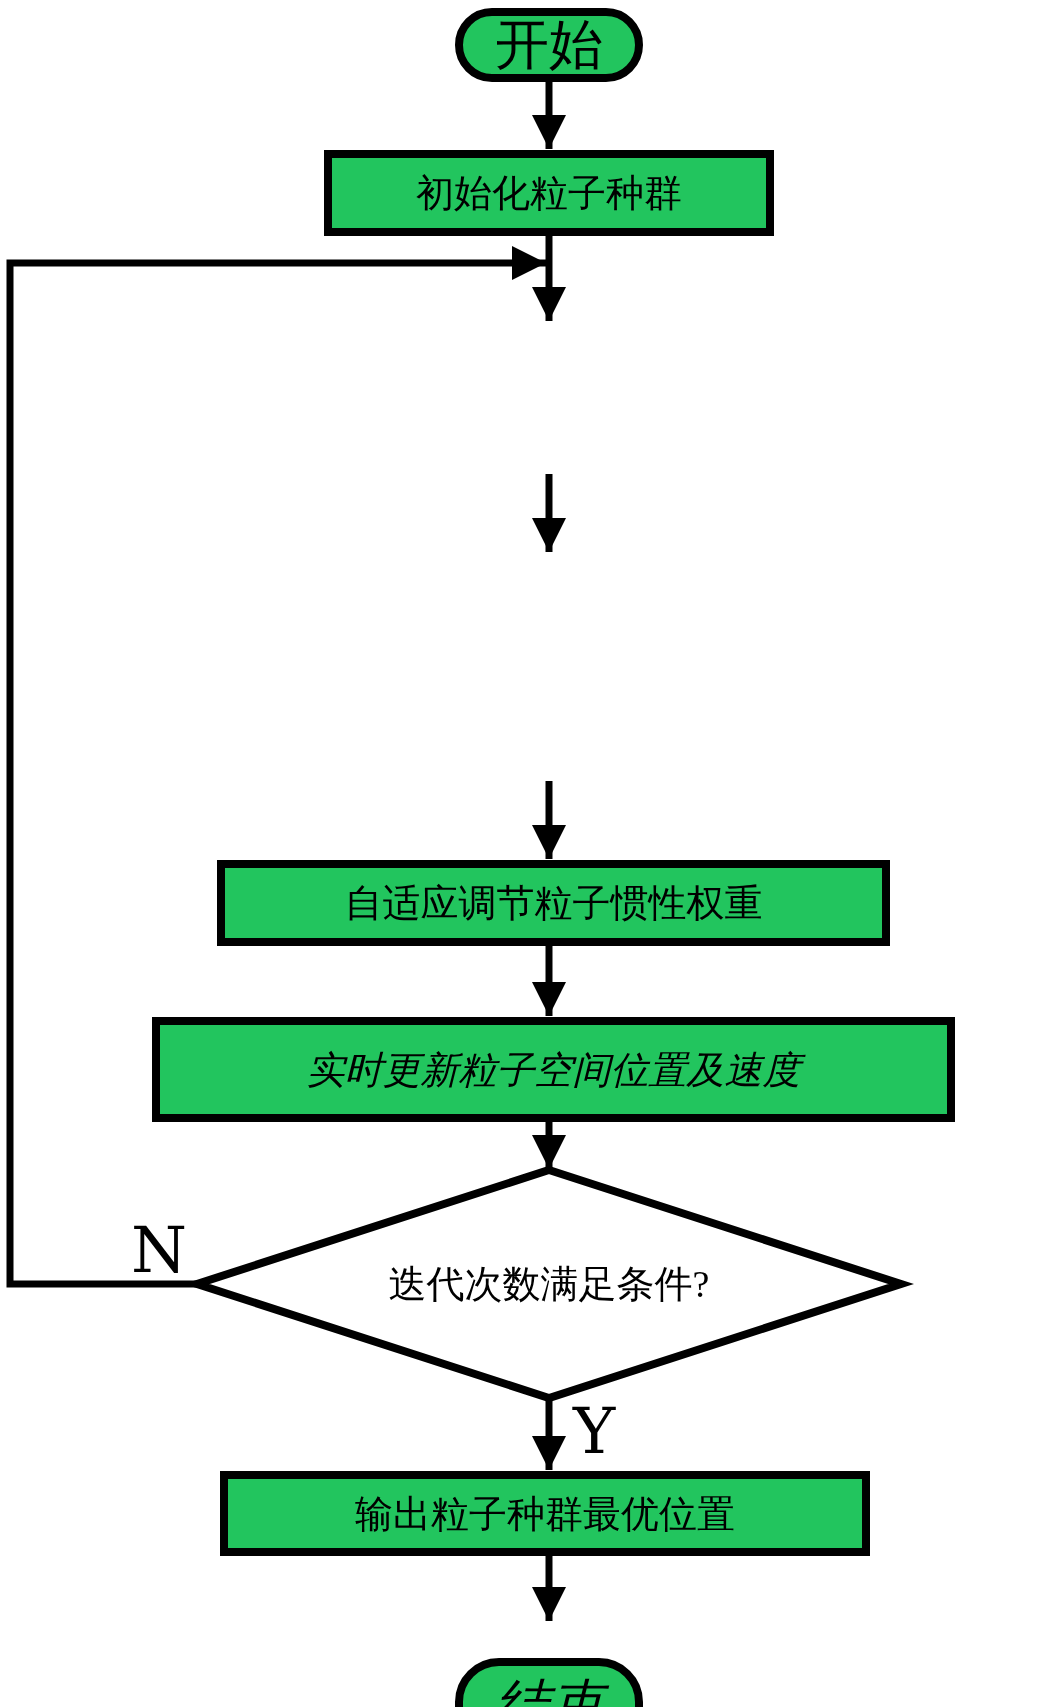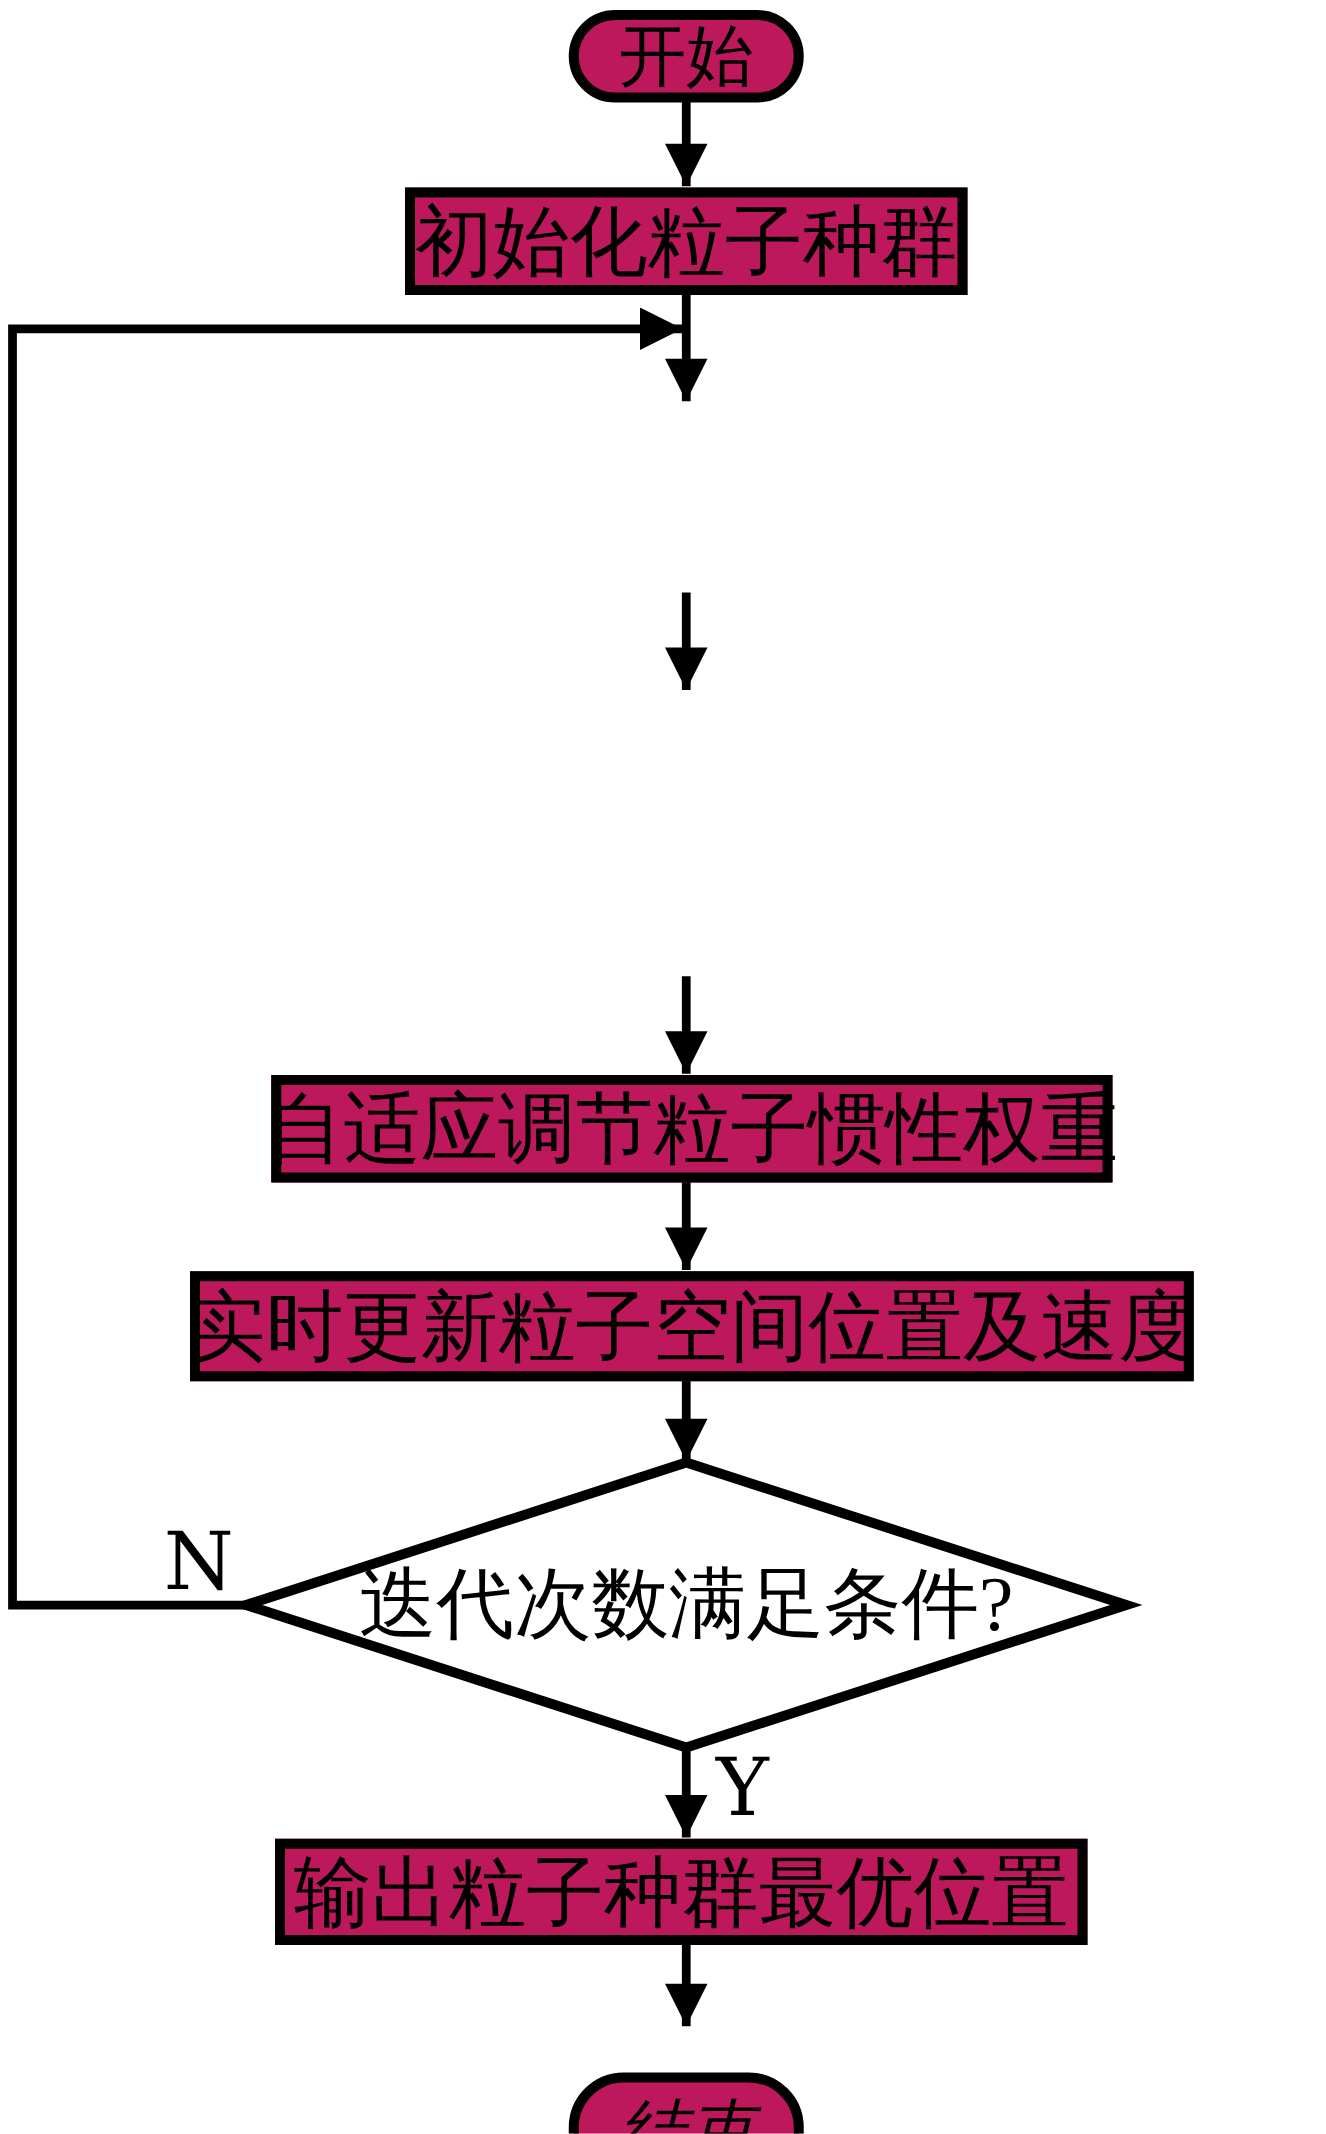--- a/index.html
+++ b/index.html
@@ -6,28 +6,28 @@
   .canvas {
     position:relative; width:1061px; height:1707px;
     background:#ffffff; color:#000;
     font-family:"DejaVu Serif", serif;
     overflow:hidden;
   }
   .layer { position:absolute; left:0; top:0; width:1061px; height:1707px; }
   .node {
     position:absolute; box-sizing:border-box;
     display:flex; flex-direction:column; align-items:center; justify-content:center;
-    text-align:center; background:#be185d; white-space:nowrap;
+    text-align:center; background:#22c55e; white-space:nowrap;
   }
   .process { border:8px solid #000000; }
   .stadium { border:8px solid #000000; border-radius:44px; }
   .plain   { background:transparent; }
   .fs54 { font-size:54px; line-height:62px; }
   .fs56 { font-size:56px; }
-  .fs58 { font-size:62px; line-height:64px; }
+  .fs58 { font-size:38px; line-height:64px; }
   .lh70 .line { line-height:70px; }
   .lh72 .line { line-height:72px; }
   .branch { font-size:64px; line-height:64px; font-family:"DejaVu Serif", serif; }
   .dlabel { background:transparent; }
 </style>
 </head>
 <body>
 
 <div class="canvas">
 
@@ -59,21 +59,21 @@
   <div class="node process fs58" style="left:324px; top:150px; width:450px; height:86px;">
     <span>初始化粒子种群</span>
   </div>
 
 
 
   <div class="node process fs58" style="left:217px; top:860px; width:673px; height:86px;">
     <span>自适应调节粒子惯性权重</span>
   </div>
 
-  <div class="node process fs58" style="left:152px; top:1017px; width:803px; height:88px;">
+  <div class="node process fs58" style="left:152px; top:1017px; width:803px; height:105px;font-style:italic;">
     <span>实时更新粒子空间位置及速度</span>
   </div>
 
   <div class="node plain dlabel fs58" style="left:199px; top:1170px; width:700px; height:228px;font-family:Liberation Serif, serif;">
     <span>迭代次数满足条件?</span>
   </div>
 
   <div class="node plain branch" style="left:118px; top:1218px; width:82px; height:64px;">
     <span>N</span>
   </div>

